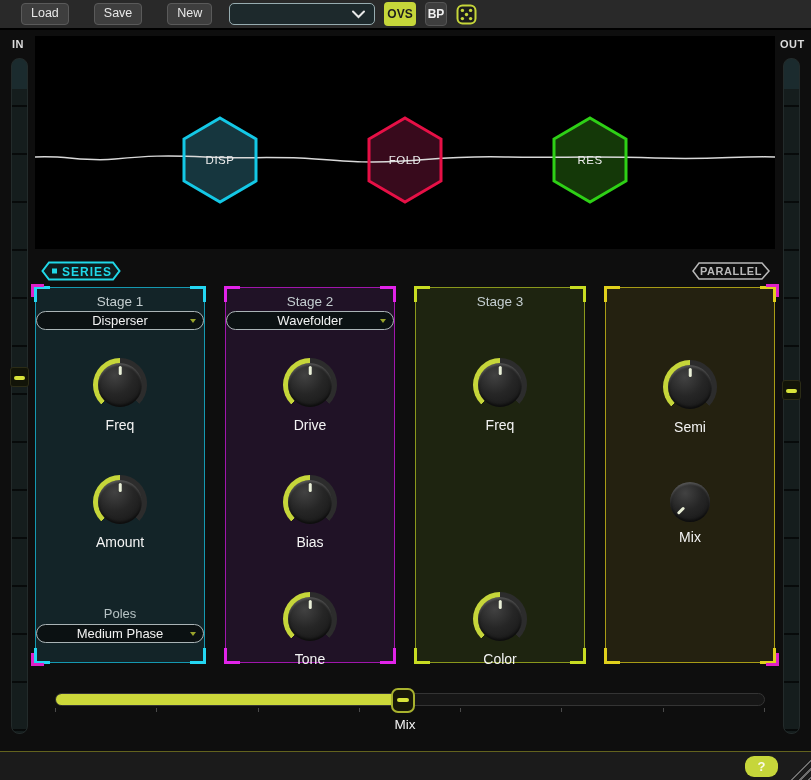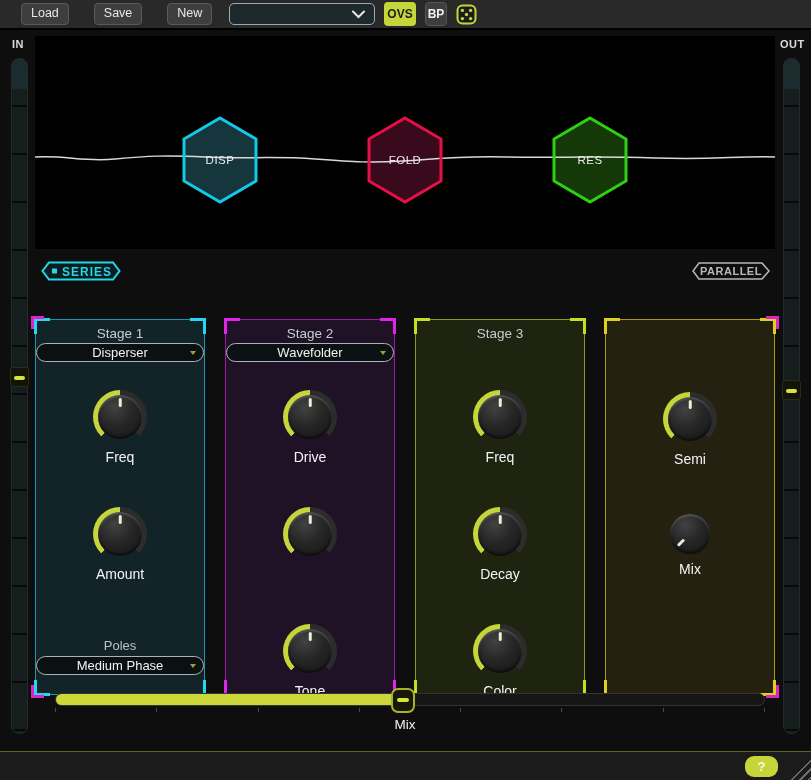--- a/index.html
+++ b/index.html
@@ -44,21 +44,21 @@
   }
   .vhandle::after{
     content:"";position:absolute;left:3px;right:3px;top:8px;height:4px;border-radius:2px;
     background:#d8e43a;
   }
   
   #display{position:absolute;left:35px;top:36px;width:740px;height:213px;background:#000;}
   
   .route-btn{position:absolute;cursor:pointer;}
   
-  #panels{position:absolute;left:35px;top:287px;width:740px;height:376px;display:flex;gap:20px;margin-top:32px;}
+  #panels{position:absolute;left:35px;top:287px;width:740px;height:376px;display:flex;gap:20px;}
   .panel{
     position:relative;flex:1;background:var(--bg);border:1.5px solid var(--accent);
     box-sizing:border-box;border-radius:1px;
   }
   .br{position:absolute;width:13px;height:13px;pointer-events:none;}
   .br.tl{left:-2px;top:-2px;border-left:3px solid var(--bright);border-top:3px solid var(--bright);}
   .br.tr{right:-2px;top:-2px;border-right:3px solid var(--bright);border-top:3px solid var(--bright);}
   .br.bl{left:-2px;bottom:-2px;border-left:3px solid var(--bright);border-bottom:3px solid var(--bright);}
   .br.br2{right:-2px;bottom:-2px;border-right:3px solid var(--bright);border-bottom:3px solid var(--bright);}
   .obr{position:absolute;width:10px;height:10px;pointer-events:none;}
@@ -263,20 +263,21 @@
         <div class="knob-label">Drive</div>
       </div>
 
       <div class="knob-group" style="top:187px;">
         <div class="knob big" style="--pct: 50;">
           <div class="ring"></div>
           <div class="cap">
               <div class="pointer"></div>
             </div>
         </div>
+        <div class="knob-label">Bias</div>
       </div>
 
       <div class="knob-group" style="top:304px;">
         <div class="knob big" style="--pct: 50;">
           <div class="ring"></div>
           <div class="cap">
               <div class="pointer"></div>
             </div>
         </div>
         <div class="knob-label">Tone</div>
@@ -293,29 +294,20 @@
       <div class="knob-group" style="top:70px;">
         <div class="knob big" style="--pct: 50;">
           <div class="ring"></div>
           <div class="cap">
               <div class="pointer"></div>
             </div>
         </div>
         <div class="knob-label">Freq</div>
       </div>
 
-      <div class="knob-group" style="top:187px;">
-        <div class="knob big" style="--pct: 50;">
-          <div class="ring"></div>
-          <div class="cap">
-              <div class="pointer"></div>
-            </div>
-        </div>
-        <div class="knob-label">Decay</div>
-      </div>
 
       <div class="knob-group" style="top:304px;">
         <div class="knob big" style="--pct: 50;">
           <div class="ring"></div>
           <div class="cap">
               <div class="pointer"></div>
             </div>
         </div>
         <div class="knob-label">Color</div>
       </div>

